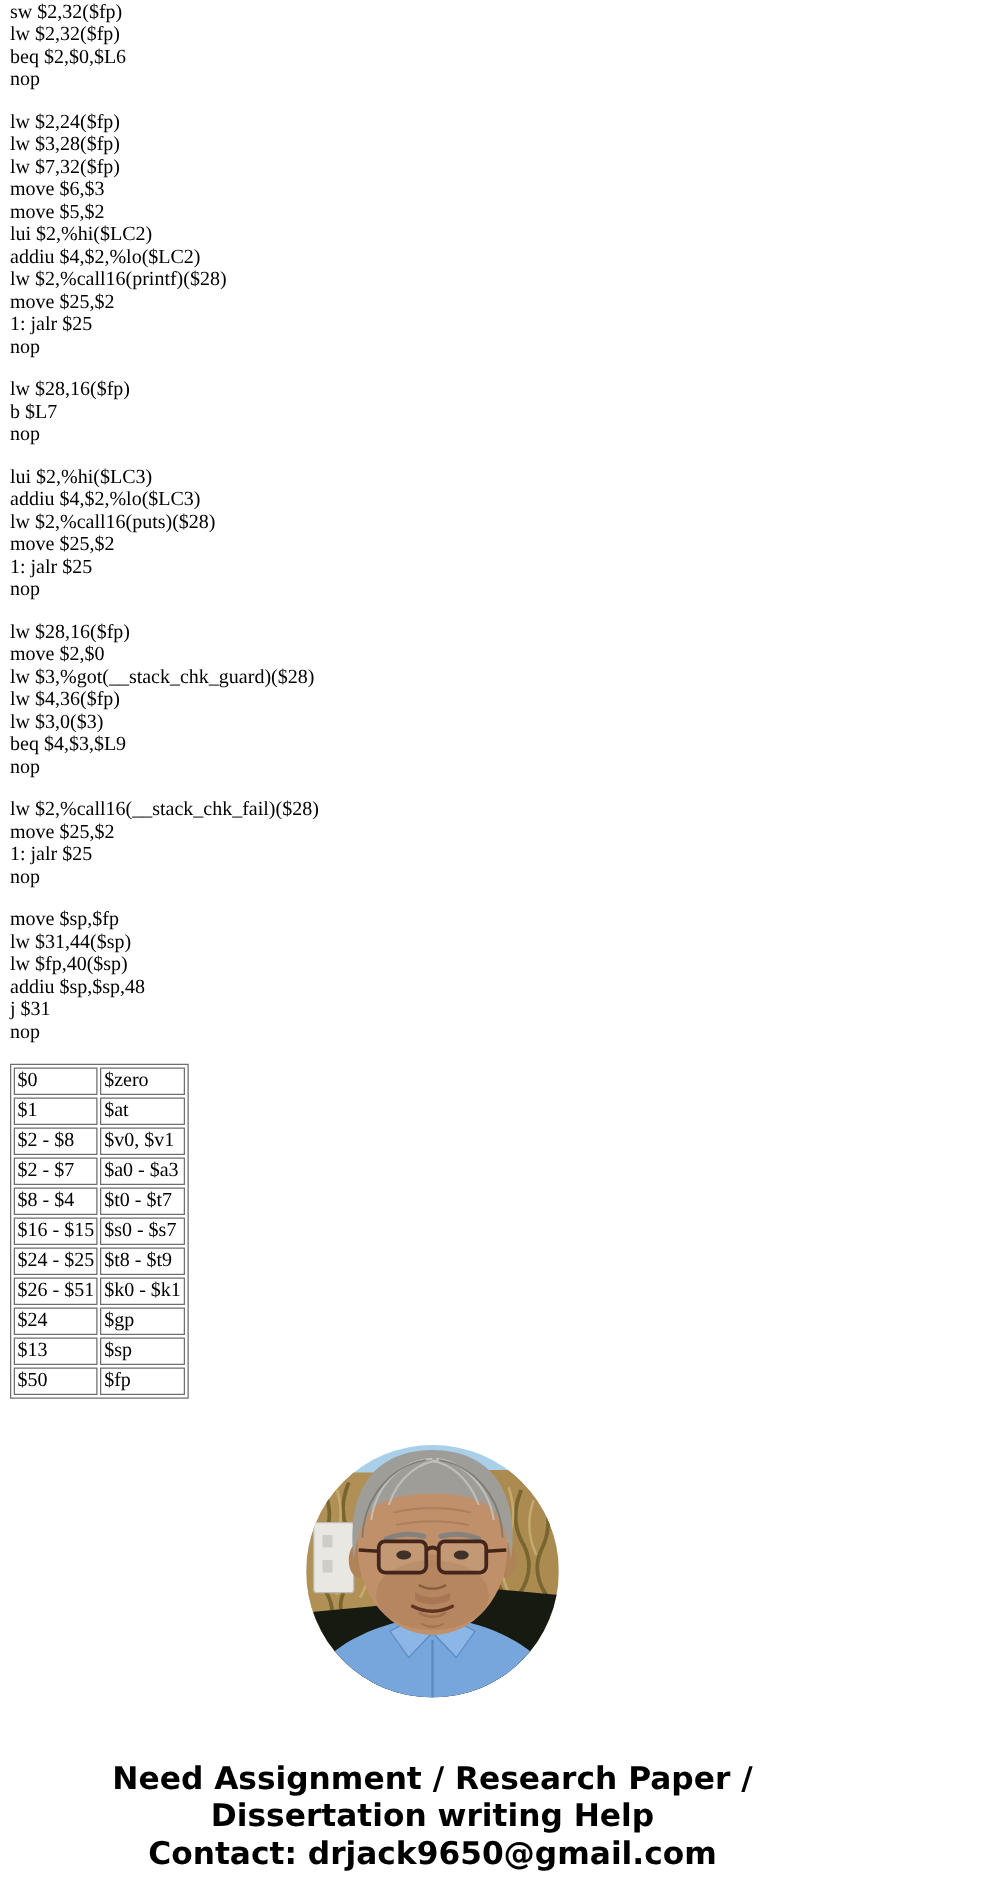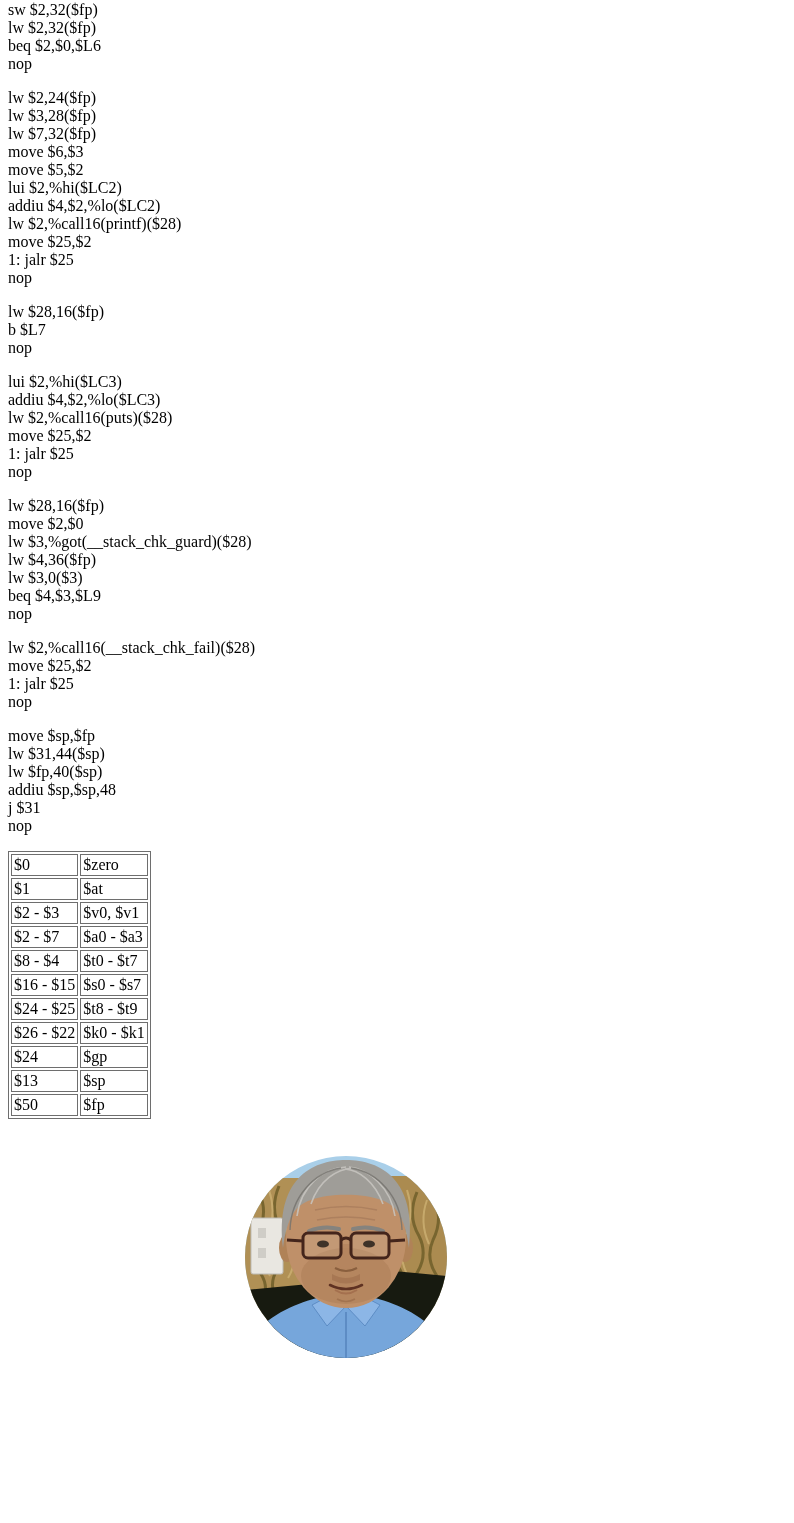--- a/index.html
+++ b/index.html
@@ -85,41 +85,41 @@
     <tbody>
         <tr>
           <td>$0</td>
           <td>$zero</td>
         </tr>
         <tr>
           <td>$1</td>
           <td>$at</td>
         </tr>
         <tr>
-          <td>$2 - $3</td>
+          <td>$2 - $8</td>
           <td>$v0, $v1</td>
         </tr>
         <tr>
           <td>$2 - $7</td>
           <td>$a0 - $a3</td>
         </tr>
         <tr>
           <td>$8 - $4</td>
           <td>$t0 - $t7</td>
         </tr>
         <tr>
           <td>$16 - $15</td>
           <td>$s0 - $s7</td>
         </tr>
         <tr>
           <td>$24 - $25</td>
           <td>$t8 - $t9</td>
         </tr>
         <tr>
-          <td>$26 - $22</td>
+          <td>$26 - $51</td>
           <td>$k0 - $k1</td>
         </tr>
         <tr>
           <td>$24</td>
           <td>$gp</td>
         </tr>
         <tr>
           <td>$13</td>
           <td>$sp</td>
         </tr>
@@ -230,14 +230,18 @@
           <rect x="58" y="77" width="38" height="25" rx="5"></rect>
           <rect x="106" y="77" width="38" height="25" rx="5"></rect>
           <path d="M96,84 q5,-4 10,0" fill="none"></path>
           <path d="M58,85 L42,84" fill="none"></path>
           <path d="M144,85 L160,84" fill="none"></path>
         </g>
       </g>
     </svg>
   </div>
 
+  <div class="footer">
+    <div class="heading">Need Assignment / Research Paper / Dissertation writing Help</div>
+    <div class="contact">Contact: drjack9650@gmail.com</div>
+  </div>
 
 </div>
 
 </body></html>

